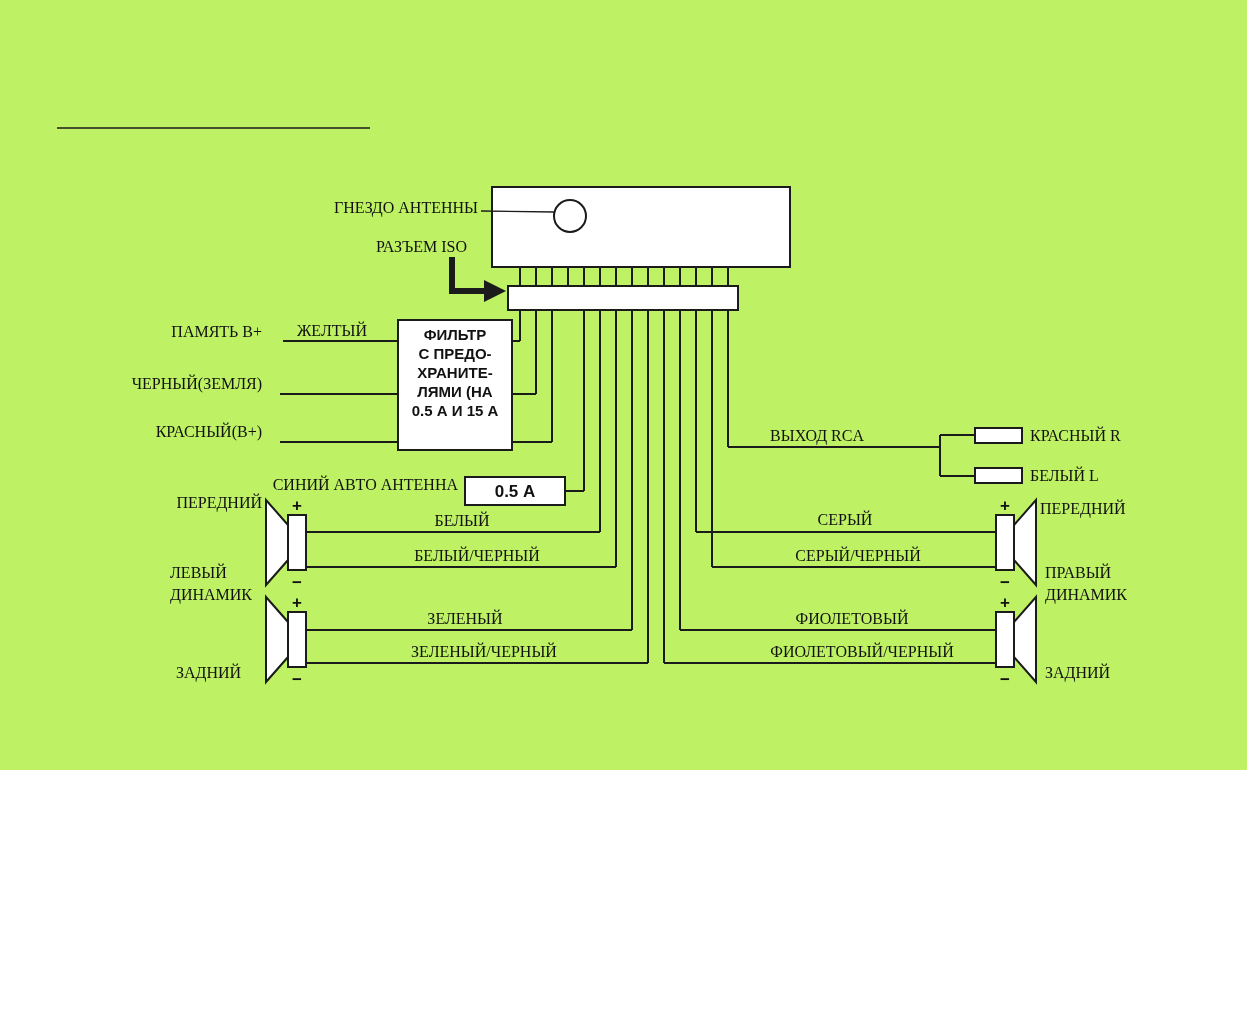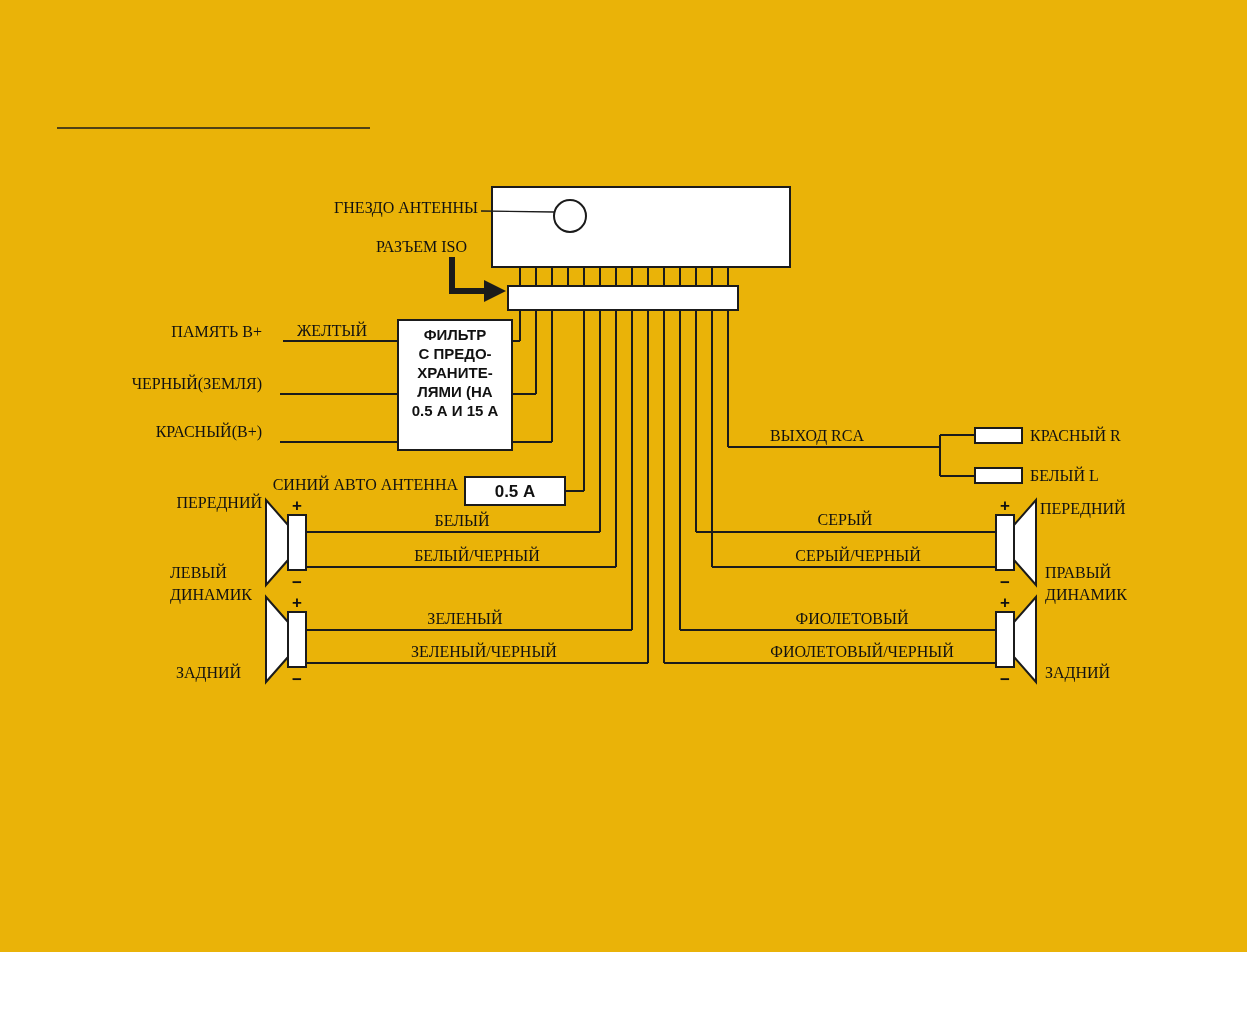--- a/index.html
+++ b/index.html
@@ -3,22 +3,22 @@
 <meta charset="utf-8">
 <style>
   html, body {
     margin: 0;
     padding: 0;
     background: #ffffff;
   }
   .page {
     position: relative;
     width: 1247px;
-    height: 952px;
-    background: #eab308;
+    height: 770px;
+    background: #bef264;
     overflow: hidden;
   }
   svg { display: block; }
   .lbl {
     font-family: "Liberation Serif", serif;
     font-size: 16px;
     fill: #111111;
   }
   .lbl-bold {
     font-family: "Liberation Sans", sans-serif;

